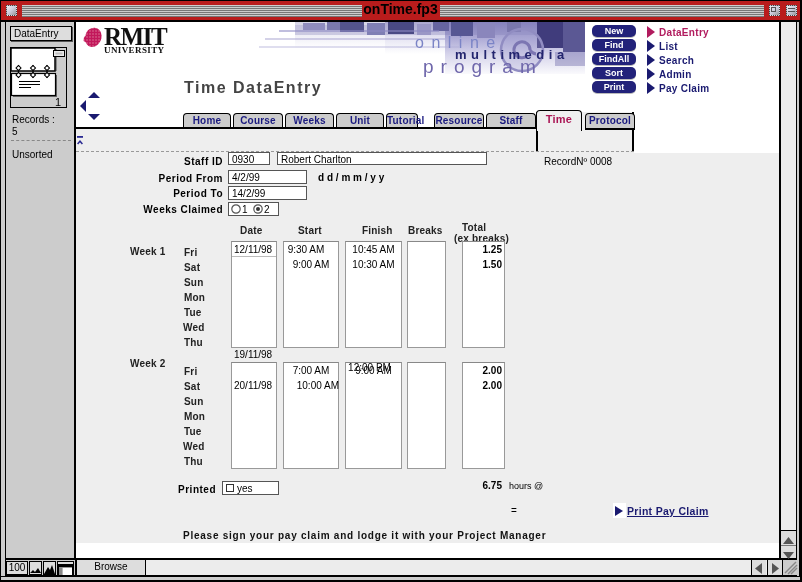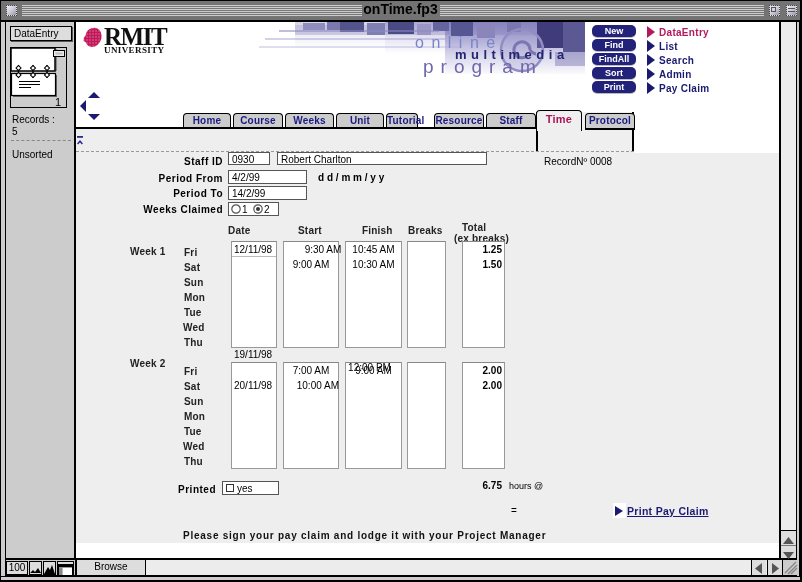--- a/index.html
+++ b/index.html
@@ -1,21 +1,21 @@
 <!DOCTYPE html>
 <html><head>
 <meta charset="utf-8">
 <style>
 * { margin:0; padding:0; box-sizing:border-box; }
 html,body { width:802px; height:582px; overflow:hidden; }
 body { font-family:"Liberation Sans", sans-serif; }
 #root { position:relative; width:802px; height:582px; background:#000; }
 .abs { position:absolute; }
 
-#titlebar { left:1px; top:1px; width:799px; height:19px; background:#737373; }
+#titlebar { left:1px; top:1px; width:799px; height:19px; background:#b91c1c; }
 .stripes { top:4px; height:12px;
   background:repeating-linear-gradient(180deg,#ccc 0 1px,#777 1px 2px); }
 .tbox { top:4px; width:11px; height:11px; border:1px dotted #444;
   background:linear-gradient(135deg,#eee 0%,#cfcfe0 45%,#999 100%); }
 #title { top:0px; left:0; width:799px; text-align:center; font-weight:bold;
   font-size:14px; color:#000; }
 
 .ccc { background:#ccc; }
 
 #sidebar { left:5px; top:22px; width:69px; height:536px; background:#ccc; border-left:1px solid #000; }
@@ -157,20 +157,21 @@
 
         <svg class="abs" style="left:238px;top:2px;" width="58" height="56" viewBox="0 0 58 56">
           <circle cx="29" cy="26" r="21" fill="rgba(160,156,205,.30)" stroke="#918dc2" stroke-width="2.5"></circle>
           <path d="M37 26 a8 8 0 1 0 -3 6 M37 26 a8 8 0 0 0 6 4" stroke="#7c76b2" stroke-width="3" fill="none"></path>
         </svg>
         <div class="abs" style="left:160px;top:12px;font-size:16px;letter-spacing:7.5px;color:#7b84c6;">online</div>
         <div class="abs" style="left:200px;top:25px;font-size:13px;font-weight:bold;letter-spacing:4.5px;color:#23256e;">multimedia</div>
         <div class="abs" style="left:168px;top:34px;font-size:19px;letter-spacing:7px;color:#6f67ab;">program</div>
       </div>
 
+      <div class="abs" style="left:108px;top:57px;font-size:16px;font-weight:bold;color:#444;letter-spacing:1.5px;">Time DataEntry</div>
 
       <svg class="abs" style="left:3px;top:69px;" width="24" height="30" viewBox="0 0 24 30">
         <polygon points="15,1 21,7 9,7" fill="#1a1a70"></polygon>
         <polygon points="1,15 7,9 7,21" fill="#1a1a70"></polygon>
         <polygon points="9,23 21,23 15,29" fill="#1a1a70"></polygon>
       </svg>
 
       <div class="btn" style="top:3px;">New</div>
       <div class="btn" style="top:17px;">Find</div>
       <div class="btn" style="top:31px;">FindAll</div>
@@ -217,21 +218,21 @@
     <div class="abs" style="left:468px;top:134px;font-size:10px;">RecordNº 0008</div>
 
     <svg class="abs" style="left:155px;top:182px;" width="50" height="10" viewBox="0 0 50 10">
       <circle cx="5" cy="5" r="4.2" fill="#fff" stroke="#555" stroke-width="1.2"></circle>
       <circle cx="27" cy="5" r="4.2" fill="#fff" stroke="#555" stroke-width="1.2"></circle>
       <circle cx="27" cy="5" r="2" fill="#333"></circle>
     </svg>
     <div class="cell" style="left:166px;top:182px;">1</div>
     <div class="cell" style="left:188px;top:182px;">2</div>
 
-    <div class="rowlbl" style="left:152px;top:203px;">Date</div>
+    <div class="rowlbl" style="left:164px;top:203px;">Date</div>
     <div class="rowlbl" style="left:222px;top:203px;">Start</div>
     <div class="rowlbl" style="left:286px;top:203px;">Finish</div>
     <div class="rowlbl" style="left:332px;top:203px;">Breaks</div>
     <div class="rowlbl" style="left:386px;top:200px;">Total</div>
     <div class="rowlbl" style="left:378px;top:211px;">(ex breaks)</div>
 
     <div class="rowlbl" style="left:54px;top:224px;">Week 1</div>
     <div class="rowlbl" style="left:108px;top:225px;">Fri</div>
     <div class="rowlbl" style="left:108px;top:240px;">Sat</div>
     <div class="rowlbl" style="left:108px;top:255px;">Sun</div>
@@ -239,21 +240,21 @@
     <div class="rowlbl" style="left:108px;top:285px;">Tue</div>
     <div class="rowlbl" style="left:107px;top:300px;">Wed</div>
     <div class="rowlbl" style="left:108px;top:315px;">Thu</div>
     <div class="col" style="left:155px;top:219px;width:46px;height:107px;"></div>
     <div class="col" style="left:207px;top:219px;width:56px;height:107px;"></div>
     <div class="col" style="left:269px;top:219px;width:57px;height:107px;"></div>
     <div class="col" style="left:331px;top:219px;width:39px;height:107px;"></div>
     <div class="col" style="left:386px;top:219px;width:43px;height:107px;"></div>
     <div class="cell" style="left:158px;top:222px;">12/11/98</div>
     <div class="abs" style="left:156px;top:234px;width:44px;border-top:1px solid #bbb;"></div>
-    <div class="cell" style="left:219px;top:222px;width:56px;text-align:center;">9:30 AM</div>
+    <div class="cell" style="left:202px;top:222px;width:56px;text-align:center;">9:30 AM</div>
     <div class="cell" style="left:207px;top:237px;width:56px;text-align:center;">9:00 AM</div>
     <div class="cell" style="left:269px;top:222px;width:57px;text-align:center;">10:45 AM</div>
     <div class="cell" style="left:269px;top:237px;width:57px;text-align:center;">10:30 AM</div>
     <div class="tot" style="left:386px;top:222px;width:40px;">1.25</div>
     <div class="tot" style="left:386px;top:237px;width:40px;">1.50</div>
 
     <div class="rowlbl" style="left:54px;top:336px;">Week 2</div>
     <div class="rowlbl" style="left:108px;top:344px;">Fri</div>
     <div class="rowlbl" style="left:108px;top:359px;">Sat</div>
     <div class="rowlbl" style="left:108px;top:374px;">Sun</div>

